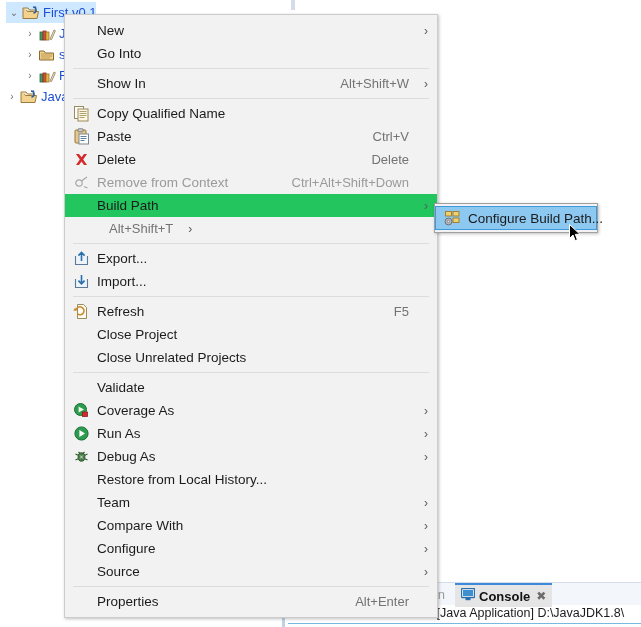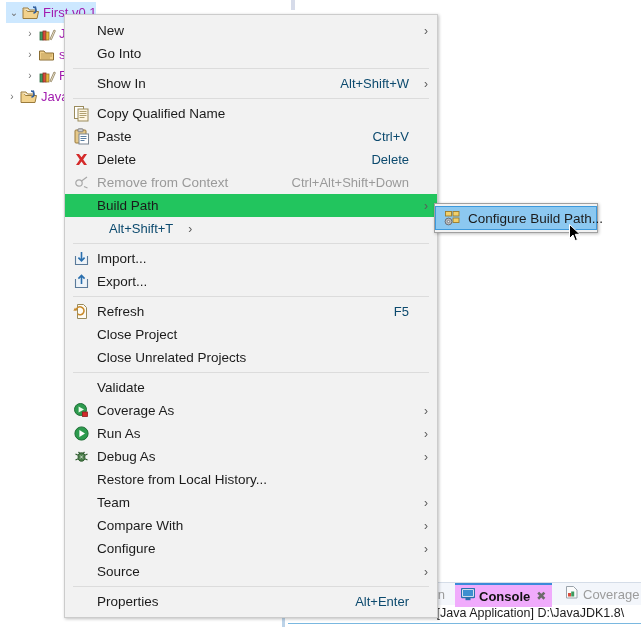--- a/index.html
+++ b/index.html
@@ -13,21 +13,21 @@
 
   
   #workbench{position:absolute;inset:0;background:#ffffff;}
   #tree-panel{position:absolute;left:0;top:0;width:300px;height:600px;background:#ffffff;}
   #editor-divider{position:absolute;left:291px;top:0;width:4px;height:10px;background:#d6dbe9;}
 
   
   .tree-row{position:absolute;left:0;height:21px;display:flex;align-items:center;white-space:nowrap;}
   .tree-row .twisty{width:16px;text-align:center;color:#707070;font-size:10px;line-height:1;}
   .tree-ico{width:18px;height:16px;position:relative;margin-right:3px;flex:none;}
-  .tree-label{font-size:13px;color:#a21caf;}
+  .tree-label{font-size:13px;color:#1d4ed8;}
 
   .row-sel{background:#cde8ff;}
 
   
   .ic-proj{display:block;width:18px;height:16px;}
   
   .ic-lib{display:block;width:18px;height:16px;}
   .ic-src{display:block;width:18px;height:16px;}
 
   
@@ -38,21 +38,21 @@
     padding:4px 0 4px 0;
     box-sizing:border-box;
   }
   .mi{
     position:relative;display:flex;align-items:center;
     height:23px;padding:0 9px 0 0;cursor:default;
     font-size:13.5px;color:#1b1b1b;
   }
   .mi .gutter{width:32px;height:23px;flex:none;position:relative;}
   .mi .mlabel{flex:1;white-space:nowrap;}
-  .mi .maccel{color:#0c4a6e;font-size:13px;margin-left:12px;white-space:nowrap;}
+  .mi .maccel{color:#737373;font-size:13px;margin-left:12px;white-space:nowrap;}
   .mi .marrow{width:13px;text-align:right;color:#5a5a5a;font-size:12px;margin-left:6px;flex:none;}
   .mi .marrow.empty{visibility:hidden;}
   .mi.disabled .mlabel,.mi.disabled .maccel{color:#9a9a9a;}
   .mi.hl{background:#22c55e;}
   .msep{height:1px;background:#dcdcdc;margin:3px 8px 3px 8px;}
 
   
   .micon{position:absolute;left:8px;top:3px;width:17px;height:17px;}
 
   
@@ -67,21 +67,21 @@
 
   
   #cursor{position:absolute;left:569px;top:224px;width:12px;height:19px;pointer-events:none;}
 
   
   #bottom{position:absolute;left:280px;top:582px;width:361px;height:45px;background:#ffffff;}
   #tabstrip{position:absolute;left:0;top:0;width:361px;height:22px;background:#f3f6fb;border-top:1px solid #d5dde8;}
   .vtab{position:absolute;top:0;height:22px;display:flex;align-items:center;white-space:nowrap;font-size:13px;}
   .vtab .tlabel{margin-left:4px;}
   .vtab.inactive .tlabel{color:#9c9c9c;}
-  .vtab.active{background:#f0abfc;border-top:2px solid #3c8ad9;justify-content:center;}
+  .vtab.active{background:#e5e5e5;border-top:2px solid #3c8ad9;justify-content:center;}
   .vtab.active .tlabel{color:#111;font-weight:bold;}
   .tclose{margin-left:6px;color:#6b6b6b;font-size:12px;}
   #console-line{position:absolute;left:10px;top:24px;font-size:12.5px;color:#1b1b1b;white-space:nowrap;}
   #console-underline{position:absolute;left:8px;top:41px;width:353px;height:1px;background:#7ab8e0;}
   #console-leftbar{position:absolute;left:2px;top:22px;width:3px;height:23px;background:#bcd3e8;}
 </style>
 </head>
 <body>
 
 <div id="workbench">
@@ -167,30 +167,20 @@
         <svg width="14" height="13" viewBox="0 0 14 13" xmlns="http://www.w3.org/2000/svg">
           <rect x="0.5" y="0.5" width="13" height="9" rx="1" fill="#ffffff" stroke="#2a6fae" stroke-width="1.4"></rect>
           <rect x="2" y="2" width="10" height="6" fill="#3d8fd0"></rect>
           <rect x="4.5" y="10" width="5" height="2.2" fill="#2a6fae"></rect>
         </svg>
       </span>
       <span class="tlabel">Console</span>
       <span class="tclose">✖</span>
     </div>
 
-    <div class="vtab inactive" style="left:285px;">
-      <span>
-        <svg width="14" height="13" viewBox="0 0 14 13" xmlns="http://www.w3.org/2000/svg">
-          <path d="M1.5 .5 h7 l3.5 3.5 v8 h-10.5 z" fill="#fbfbfb" stroke="#9aa3ab" stroke-width="1"></path>
-          <rect x="3" y="7" width="3" height="3.5" fill="#d94c3d"></rect>
-          <rect x="6.2" y="5.5" width="3" height="5" fill="#3e9b5f"></rect>
-        </svg>
-      </span>
-      <span class="tlabel">Coverage</span>
-    </div>
   </div>
 
   <div id="console-leftbar"></div>
   <div id="console-line">&lt;terminated&gt; StudentTest [Java Application] D:\JavaJDK1.8\</div>
   <div id="console-underline"></div>
 </div>
 
 <div id="ctx">
 
   <div class="mi">
@@ -286,38 +276,38 @@
     <span class="marrow">›</span>
   </div>
 
   <div class="msep"></div>
 
   <div class="mi">
     <span class="gutter">
       <span class="micon">
         <svg width="17" height="17" viewBox="0 0 17 17" xmlns="http://www.w3.org/2000/svg">
           <path d="M2.5 6 L2.5 14.5 L14.5 14.5 L14.5 6" fill="#eef3f8" stroke="#5a7a9a" stroke-width="1.1"></path>
+          <path d="M8.5 11 L8.5 2.5 M5.4 5.6 L8.5 2.4 L11.6 5.6" fill="none" stroke="#2a6fae" stroke-width="1.6"></path>
+        </svg>
+      </span>
+    </span>
+    <span class="mlabel">Export...</span>
+    <span class="marrow empty">›</span>
+  </div>
+
+  <div class="mi">
+    <span class="gutter">
+      <span class="micon">
+        <svg width="17" height="17" viewBox="0 0 17 17" xmlns="http://www.w3.org/2000/svg">
+          <path d="M2.5 6 L2.5 14.5 L14.5 14.5 L14.5 6" fill="#eef3f8" stroke="#5a7a9a" stroke-width="1.1"></path>
           <path d="M8.5 2 L8.5 10.5 M5.4 7.6 L8.5 10.8 L11.6 7.6" fill="none" stroke="#2a6fae" stroke-width="1.6"></path>
         </svg>
       </span>
     </span>
     <span class="mlabel">Import...</span>
-    <span class="marrow empty">›</span>
-  </div>
-
-  <div class="mi">
-    <span class="gutter">
-      <span class="micon">
-        <svg width="17" height="17" viewBox="0 0 17 17" xmlns="http://www.w3.org/2000/svg">
-          <path d="M2.5 6 L2.5 14.5 L14.5 14.5 L14.5 6" fill="#eef3f8" stroke="#5a7a9a" stroke-width="1.1"></path>
-          <path d="M8.5 11 L8.5 2.5 M5.4 5.6 L8.5 2.4 L11.6 5.6" fill="none" stroke="#2a6fae" stroke-width="1.6"></path>
-        </svg>
-      </span>
-    </span>
-    <span class="mlabel">Export...</span>
     <span class="marrow empty">›</span>
   </div>
 
   <div class="msep"></div>
 
   <div class="mi">
     <span class="gutter">
       <span class="micon">
         <svg width="17" height="17" viewBox="0 0 17 17" xmlns="http://www.w3.org/2000/svg">
           <path d="M4.5 1.5 h6 l3 3 v11 h-9 z" fill="#fdfbf4" stroke="#9a8b5c" stroke-width="1"></path>

